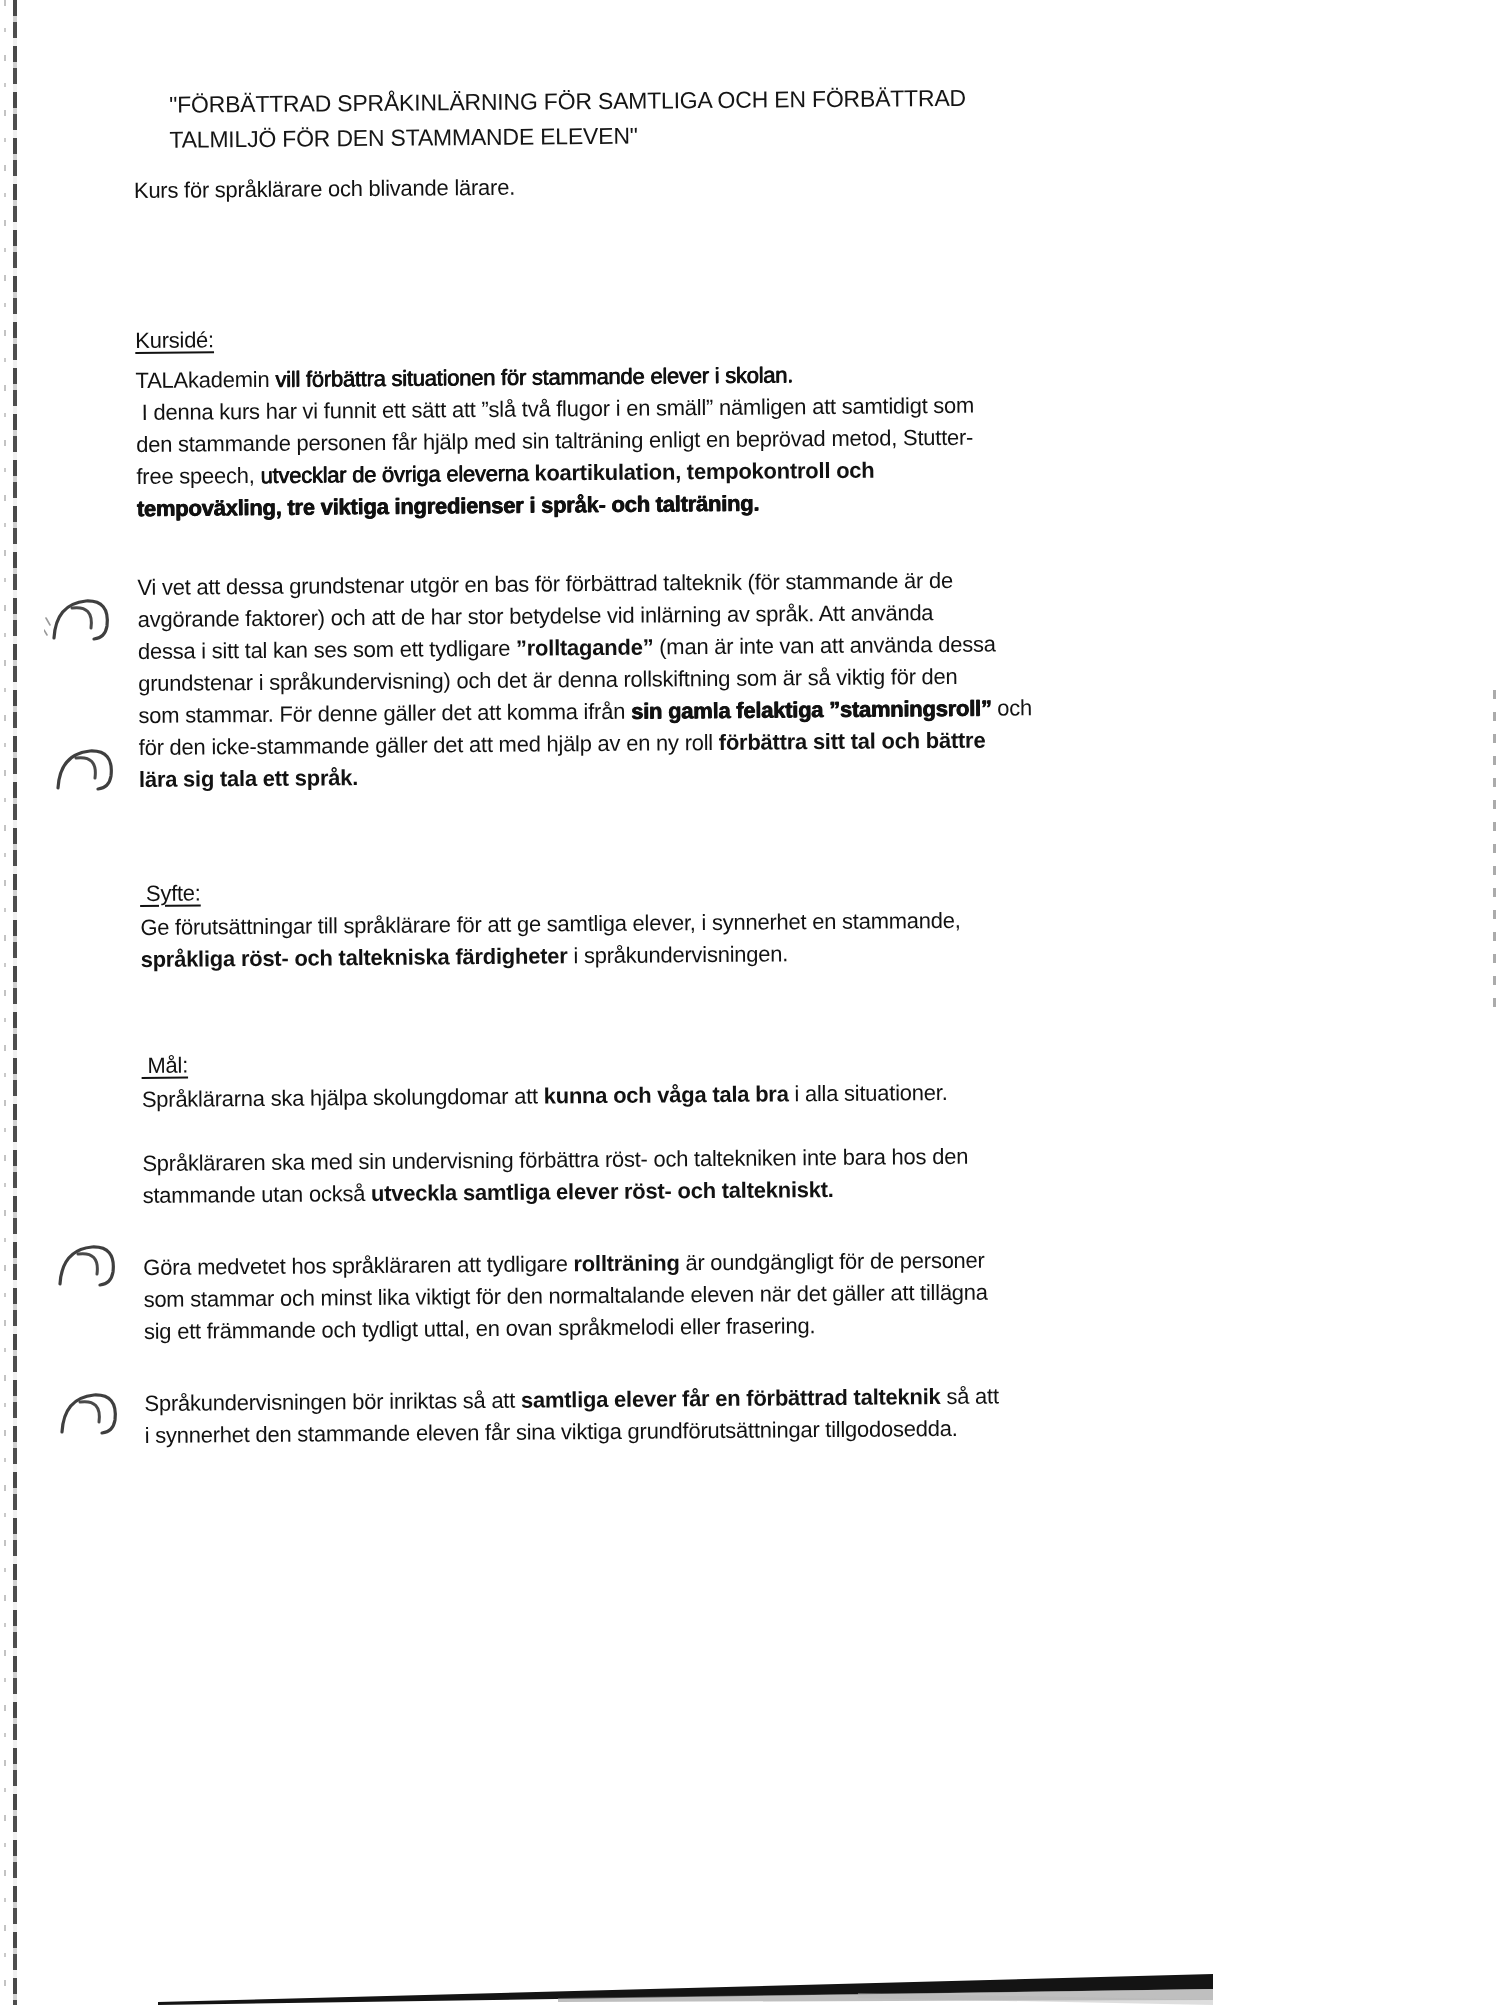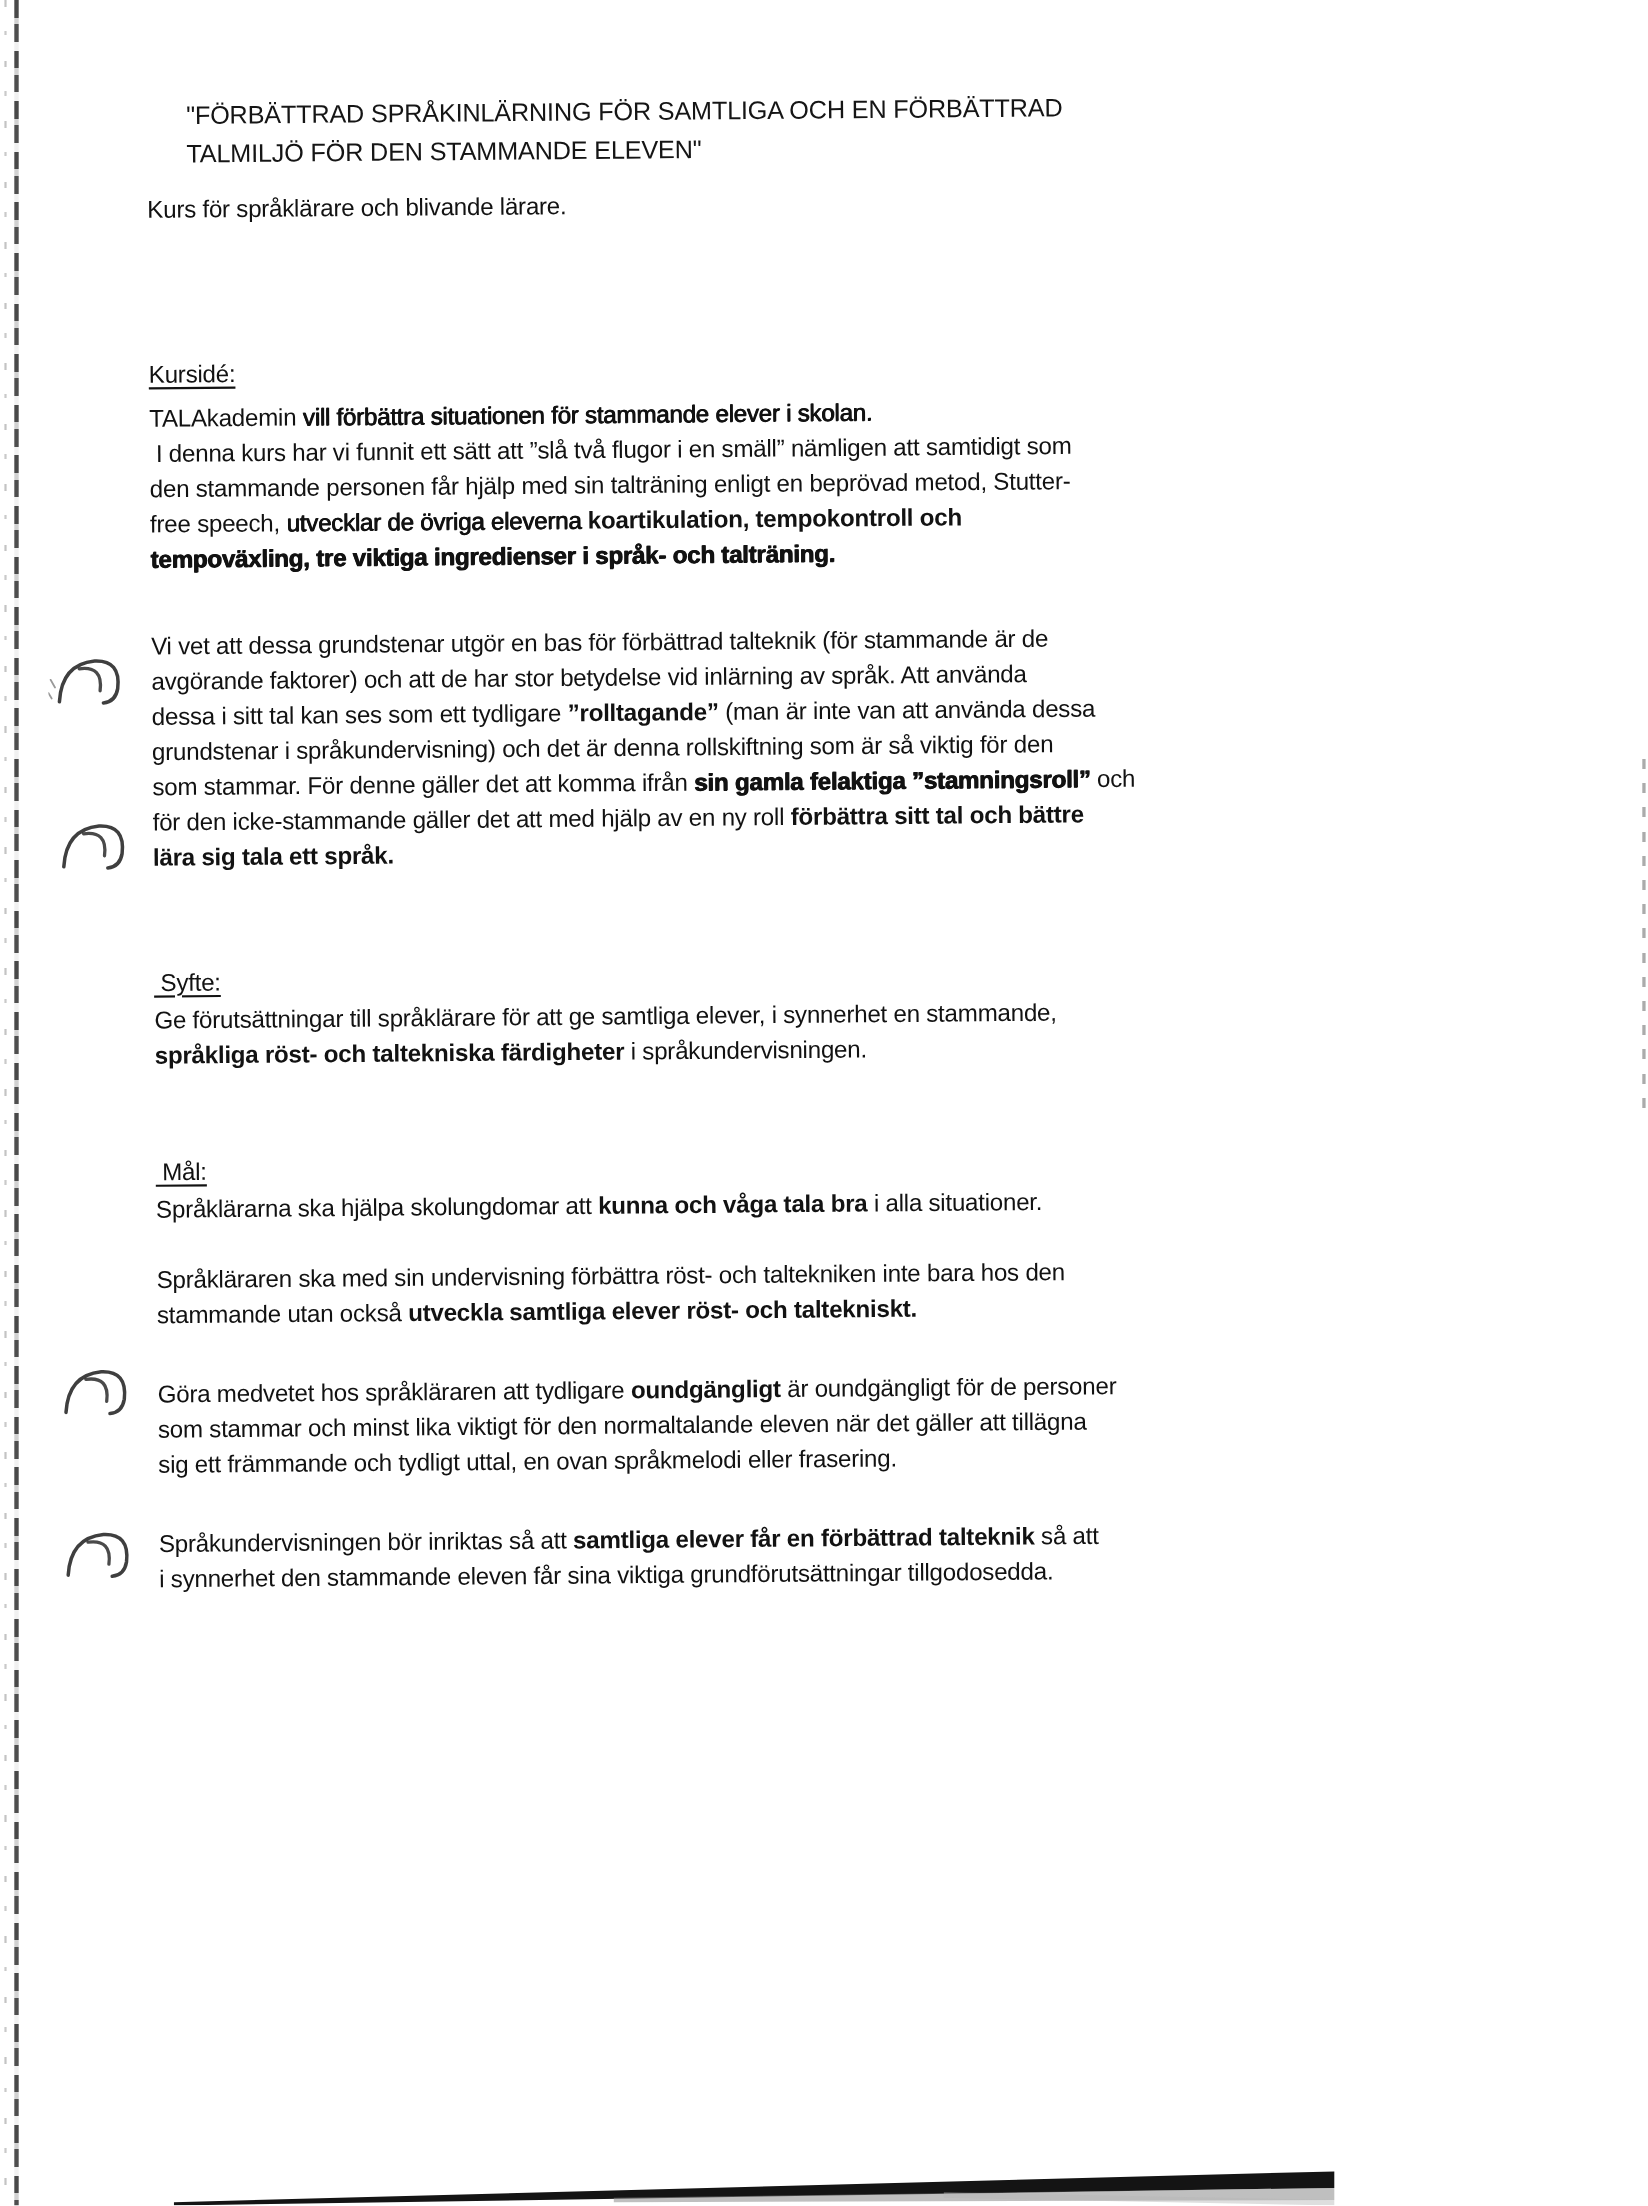--- a/index.html
+++ b/index.html
@@ -120,21 +120,21 @@
 
     <div class="hd" style="margin-top:74px"> Mål:</div>
     <div class="para" style="margin-top:2px">
         <div class="ln"><span>Språklärarna ska hjälpa skolungdomar att </span><span class="b">kunna och våga tala bra</span><span> i alla situationer.</span></div>
       </div>
     <div class="para" style="margin-top:32px">
         <div class="ln"><span>Språkläraren ska med sin undervisning förbättra röst- och taltekniken inte bara hos den</span></div>
         <div class="ln"><span>stammande utan också </span><span class="b">utveckla samtliga elever röst- och taltekniskt.</span></div>
       </div>
     <div class="para" style="margin-top:40px">
-        <div class="ln"><span>Göra medvetet hos språkläraren att tydligare </span><span class="b">oundgängligt</span><span> är oundgängligt för de personer</span></div>
+        <div class="ln"><span>Göra medvetet hos språkläraren att tydligare </span><span class="b">rollträning</span><span> är oundgängligt för de personer</span></div>
         <div class="ln"><span>som stammar och minst lika viktigt för den normaltalande eleven när det gäller att tillägna</span></div>
         <div class="ln"><span>sig ett främmande och tydligt uttal, en ovan språkmelodi eller frasering.</span></div>
       </div>
     <div class="para" style="margin-top:40px">
         <div class="ln"><span>Språkundervisningen bör inriktas så att </span><span class="b">samtliga elever får en förbättrad talteknik</span><span> så att</span></div>
         <div class="ln"><span>i synnerhet den stammande eleven får sina viktiga grundförutsättningar tillgodosedda.</span></div>
       </div>
 
   </div>
 

